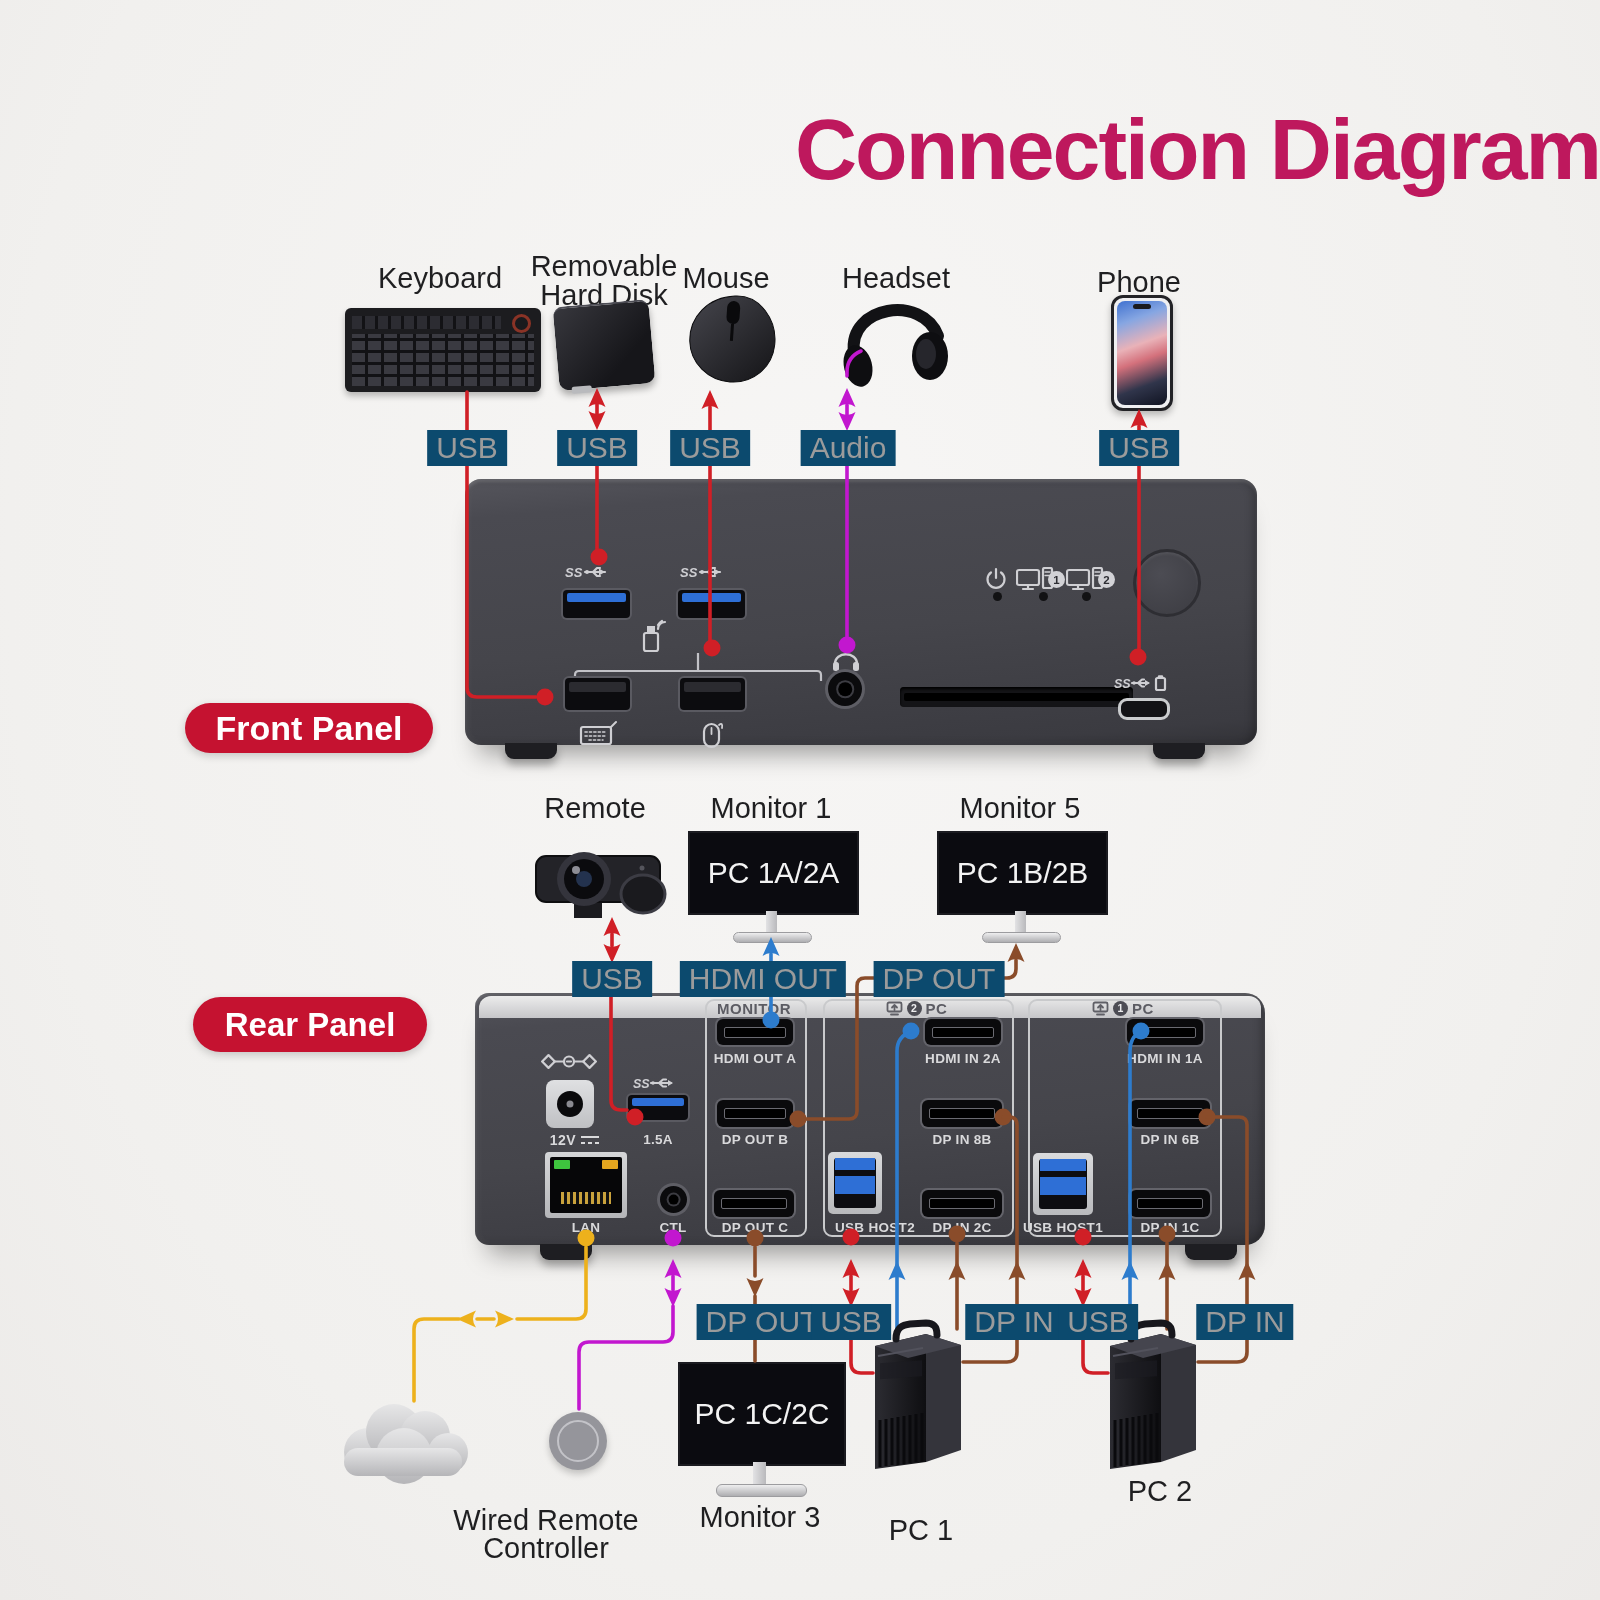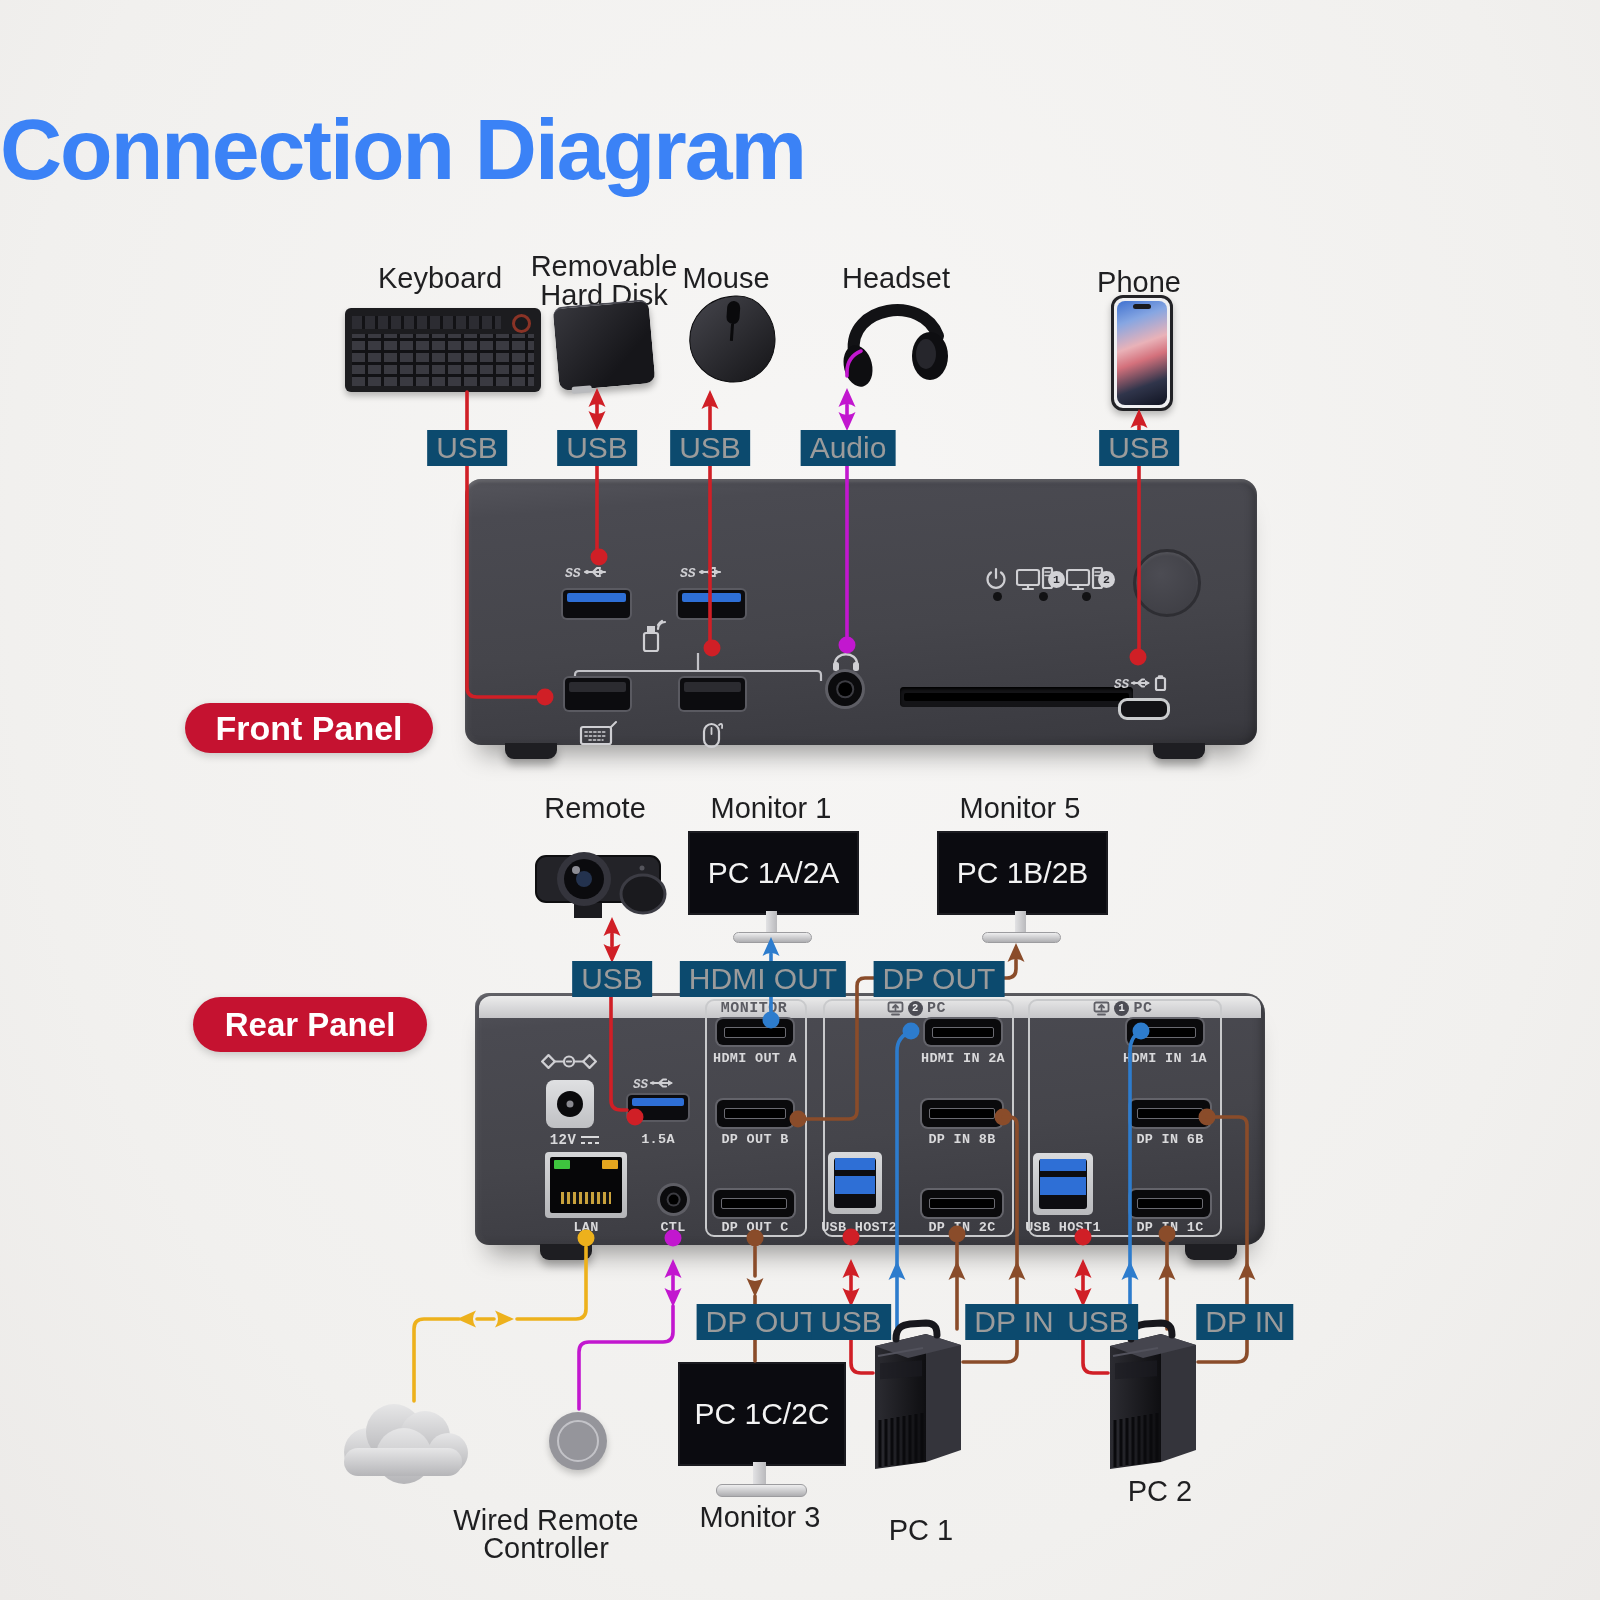--- a/index.html
+++ b/index.html
@@ -1,33 +1,33 @@
 <!DOCTYPE html>
 <html style="--usb_red: #d01f26; --hdmi_blue: #2d7ccd; --dp_brown: #8a4c2a; --audio_magenta: #c217cf; --lan_yellow: #edb11c; --label_gray: #9b9b9b; --badge_red: #c51230;"><head>
 <meta charset="utf-8">
 <style>
   html,body{margin:0;padding:0}
   body{width:1600px;height:1600px;position:relative;overflow:hidden;
        background:radial-gradient(ellipse at 50% 35%, #f7f6f5 0%, #f1f0ee 70%, #eceae8 100%);
        font-family:"Liberation Sans", sans-serif;}
   .abs{position:absolute}
-  .title{left:0;right:0;top:100px;text-align:left;font-size:86px;font-weight:600;
-         letter-spacing:-2px;color:#3b82f6;white-space:nowrap}
+  .title{left:0;right:0;top:100px;text-align:right;font-size:86px;font-weight:600;
+         letter-spacing:-2px;color:#be185d;white-space:nowrap}
   .dlabel{position:absolute;transform:translateX(-50%);color:#1f1f21;font-size:29px;
           line-height:1;white-space:nowrap;text-align:center}
   .chip{position:absolute;transform:translate(-50%,-50%);background:#0c4a6e;
         padding:3px 9px;color:var(--label_gray);font-size:30px;line-height:1;white-space:nowrap;z-index:30}
   .badge{position:absolute;background:var(--badge_red);border-radius:28px;color:#fff;
          display:flex;align-items:center;justify-content:center;font-weight:bold;z-index:25;
          box-shadow:0 3px 8px rgba(0,0,0,.18)}
   
   .dock{position:absolute;border-radius:16px;
         background:linear-gradient(175deg,#55555c 0%,#4a4a51 12%,#45454b 55%,#3b3b41 92%,#323237 100%);
         box-shadow:inset 3px 0 6px rgba(255,255,255,.06), inset -4px 0 8px rgba(0,0,0,.25),
-                   inset 0 3px 3px rgba(255,255,255,.14), 0 22px 26px -14px rgba(0,0,0,.38);font-family:Liberation Mono, monospace;}
+                   inset 0 3px 3px rgba(255,255,255,.14), 0 22px 26px -14px rgba(0,0,0,.38);}
   .foot{position:absolute;background:#1e1e22;border-radius:0 0 9px 9px;box-shadow:0 6px 8px rgba(0,0,0,.3)}
   .rstrip{position:absolute;left:4px;right:4px;top:3px;height:22px;border-radius:12px 12px 0 0;
           background:linear-gradient(180deg,#ececec, #c6c6c9)}
   .gbox{position:absolute;border:2px solid #c9cacc;border-radius:9px}
   .ghead{position:absolute;display:flex;align-items:center;justify-content:center;gap:4px;
          font-size:15px;font-weight:bold;color:#5c5c63;letter-spacing:.5px}
   .plabel{position:absolute;transform:translateX(-50%);font-size:13.5px;font-weight:bold;
           color:#d9d9db;letter-spacing:.3px;white-space:nowrap}
   
   .port{position:absolute;background:#0a0a0c;border-radius:6px;box-shadow:0 0 0 2px #63636a}
@@ -321,21 +321,21 @@
   <div class="plabel" style="left:488px;top:58px">HDMI IN 2A</div>
   <div class="port" style="left:447px;top:107px;width:80px;height:27px"></div>
   <div class="plabel" style="left:487px;top:139px">DP IN 8B</div>
   <div class="port" style="left:447px;top:197px;width:80px;height:27px"></div>
   <div class="plabel" style="left:487px;top:227px">DP IN 2C</div>
   <div class="usbB" style="left:353px;top:159px;width:54px;height:62px">
     <div class="bin"></div>
     <div class="b1"></div>
     <div class="b2"></div>
   </div>
-  <div class="plabel" style="left:384px;top:227px">USB HOST2</div>
+  <div class="plabel" style="left:400px;top:227px">USB HOST2</div>
 
   <div class="port" style="left:652px;top:26px;width:76px;height:26px"></div>
   <div class="plabel" style="left:690px;top:58px">HDMI IN 1A</div>
   <div class="port" style="left:655px;top:107px;width:80px;height:27px"></div>
   <div class="plabel" style="left:695px;top:139px">DP IN 6B</div>
   <div class="port" style="left:655px;top:197px;width:80px;height:27px"></div>
   <div class="plabel" style="left:695px;top:227px">DP IN 1C</div>
   <div class="usbB" style="left:558px;top:160px;width:60px;height:62px">
     <div class="bin"></div>
     <div class="b1"></div>

